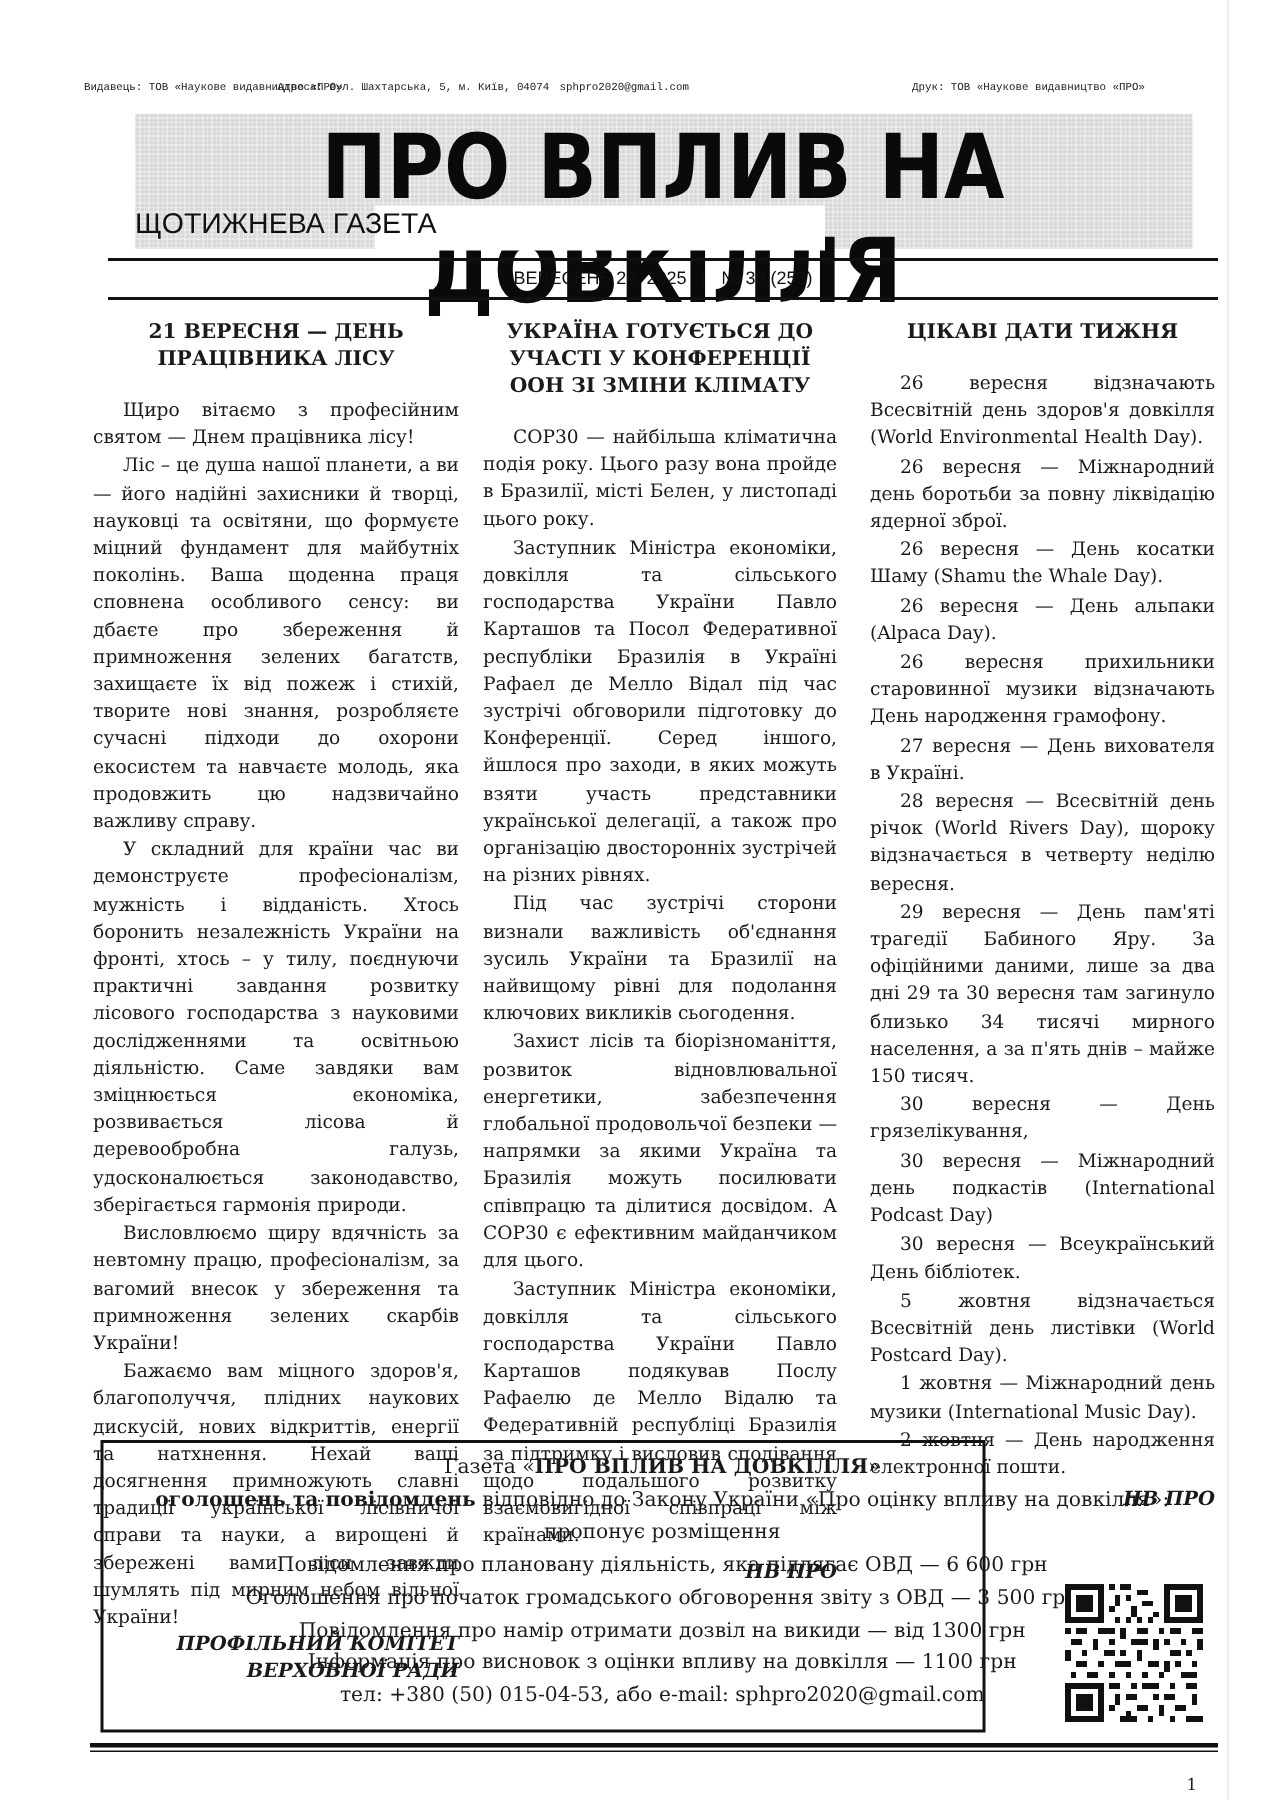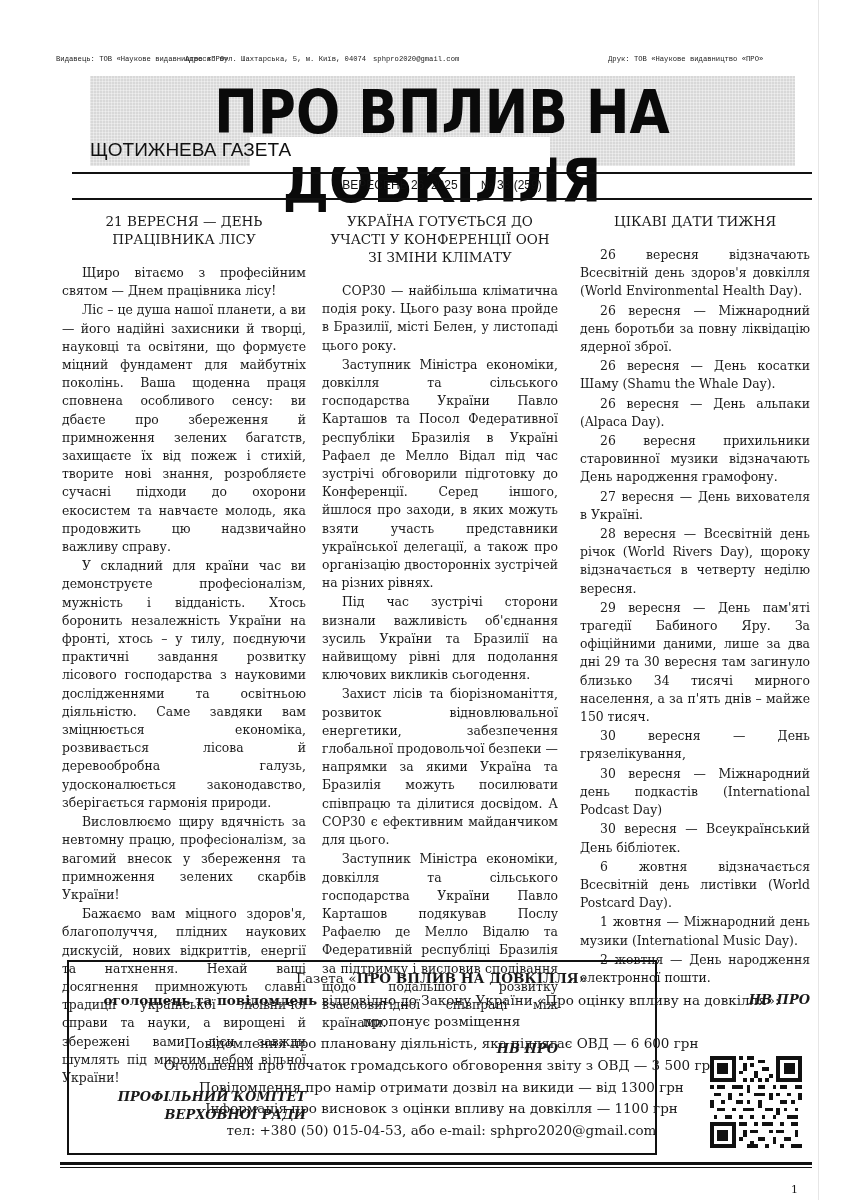--- a/index.html
+++ b/index.html
@@ -35,21 +35,21 @@
   .dateline {
     position: absolute; top: 178px; left: 72px; width: 740px; text-align: center;
     font-family: "Liberation Sans", "DejaVu Sans", sans-serif; font-size: 12px; color: #111;
   }
   .dateline .sep { margin: 0 10px; }
   .col { position: absolute; top: 212px; font-size: 12.4px; line-height: 18.2px; }
   .col1 { left: 62px; width: 244px; }
   .col2 { left: 322px; width: 236px; }
   .col3 { left: 580px; width: 230px; }
   .col h2 {
-    margin: 0 0 16px 0; font-size: 13.5px; line-height: 18px; font-weight: normal; text-align: center;
+    margin: 0 0 16px 0; font-size: 13.5px; line-height: 18px; font-weight: bold; text-align: center;
   }
   .col p { margin: 0 0 1px 0; text-indent: 20px; text-align: justify; }
   .sig { text-align: right; font-weight: bold; font-style: italic; font-size: 13px; line-height: 18px; }
   .box {
     position: absolute; top: 960px; left: 67px; width: 590px; height: 195px;
     border: 2px solid #111; box-sizing: border-box;
   }
   .box-inner { position: absolute; top: 6px; left: 0; width: 745px; text-align: center;
     font-size: 13.5px; line-height: 21.7px; }
   .box-inner .bold { font-weight: bold; }
@@ -109,21 +109,21 @@
   <p>26 вересня — Міжнародний день боротьби за повну ліквідацію ядерної зброї.</p>
   <p>26 вересня — День косатки Шаму (Shamu the Whale Day).</p>
   <p>26 вересня — День альпаки (Alpaca Day).</p>
   <p>26 вересня прихильники старовинної музики відзначають День народження грамофону.</p>
   <p>27 вересня — День вихователя в Україні.</p>
   <p>28 вересня — Всесвітній день річок (World Rivers Day), щороку відзначається в четверту неділю вересня.</p>
   <p>29 вересня — День пам'яті трагедії Бабиного Яру. За офіційними даними, лише за два дні 29 та 30 вересня там загинуло близько 34 тисячі мирного населення, а за п'ять днів – майже 150 тисяч.</p>
   <p>30 вересня — День грязелікування,</p>
   <p>30 вересня — Міжнародний день подкастів (International Podcast Day)</p>
   <p>30 вересня — Всеукраїнський День бібліотек.</p>
-  <p>6 жовтня відзначається Всесвітній день листівки (World Postcard Day).</p>
+  <p>5 жовтня відзначається Всесвітній день листівки (World Postcard Day).</p>
   <p>1 жовтня — Міжнародний день музики (International Music Day).</p>
   <p>2 жовтня — День народження електронної пошти.</p>
   <div class="sig" style="margin-top:4px">НВ ПРО</div>
 </div>
 
 <div class="box">
   <div class="box-inner">
     <div><span>Газета «</span><span class="bold">ПРО ВПЛИВ НА ДОВКІЛЛЯ</span><span>»</span></div>
     <div><span class="bold">оголошень та повідомлень</span><span> відповідно до Закону України «Про оцінку впливу на довкілля»:</span></div>
     <div>пропонує розміщення</div>

